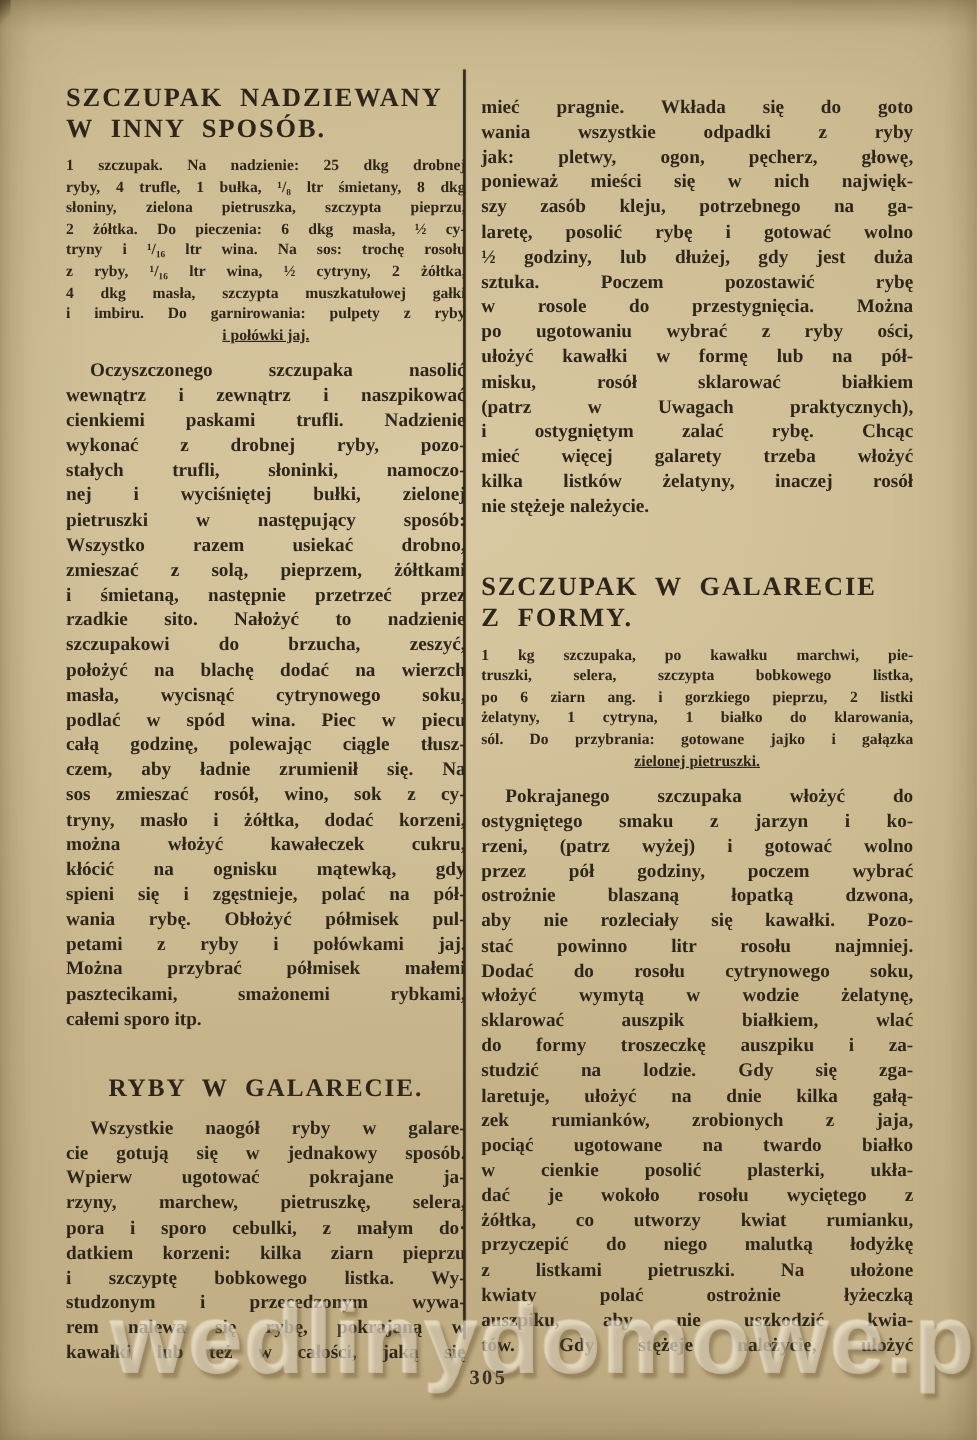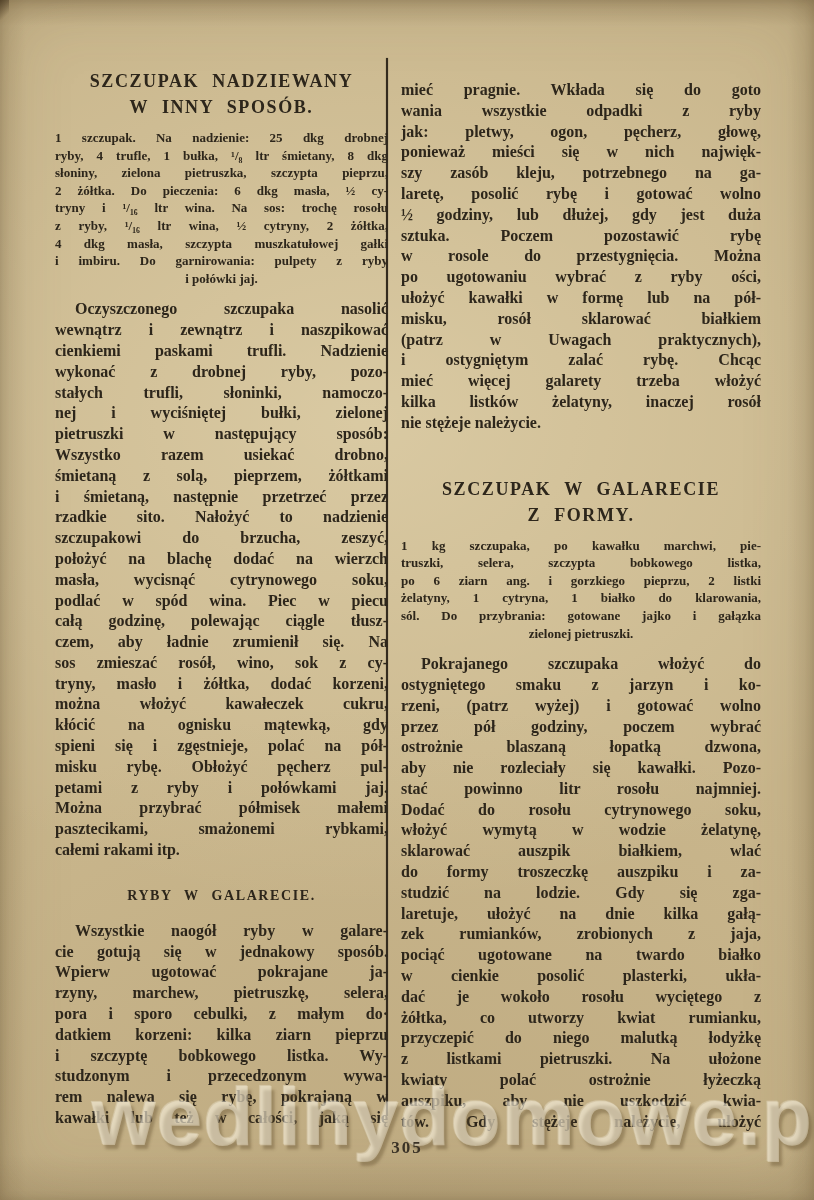--- a/index.html
+++ b/index.html
@@ -22,32 +22,32 @@
     background:linear-gradient(135deg, rgba(70,55,32,0.8), rgba(70,55,32,0) 75%); }
 
   .columns { position:absolute; left:55px; top:68px; width:706px; display:flex; }
   .col { display:block; }
   .col-left  { width:333px; margin-right:20px; }
   .col-right { width:360px; margin-left:-7px; }
 
   .divider { position:absolute; left:386px; top:58px; width:2px; height:1058px;
     background:#342b1e; box-shadow:0 0 1px rgba(40,30,15,0.8); }
 
-  h2.rtitle { margin:0 0 9px 0; font-size:18px; line-height:26px; font-weight:bold;
-    text-align:center; letter-spacing:1.6px; word-spacing:7px; }
-  h3.rtitle { margin:22px 0 9px 0; font-size:14px; line-height:26px; font-weight:bold;
+  h2.rtitle { margin:0 0 9px 0; font-size:22px; line-height:26px; font-weight:bold;
+    text-align:left; letter-spacing:1.6px; word-spacing:7px; }
+  h3.rtitle { margin:32px 0 9px 0; font-size:21px; line-height:26px; font-weight:bold;
     text-align:center; letter-spacing:1.6px; word-spacing:7px; }
   .col-right h2.rtitle { margin-top:42px; }
 
   .ingredients { font-size:13px; line-height:17.6px; font-weight:bold; margin-bottom:7px; }
   .bodytext    { font-size:16px; line-height:20.8px; font-weight:bold;margin-top:12px; }
 
   .tline { text-align:justify; text-align-last:justify; white-space:normal; }
   .tline.last { text-align-last:left; }
-  .center-last .tline.last { text-align-last:center; }
+  .center-last .tline.last { text-align-last:center;text-decoration:underline; }
   .cont .tline.last { text-align-last:justify; }
   .para .tline:first-child { text-indent:20px; }
   .noindent .tline:first-child { text-indent:0; }
 
   .page-number { position:absolute; left:0; top:1138px; width:814px;
     text-align:center; font-size:17px; font-weight:bold; letter-spacing:2px; color:#3a3226; }
 
   .watermark { position:absolute; left:92px; top:1076px;
     font-family:"Liberation Sans", sans-serif; font-weight:bold;
     font-size:82px; letter-spacing:1px; line-height:1;
@@ -83,39 +83,39 @@
       </div>
     <div class="bodytext para">
         <div class="tline">Oczyszczonego szczupaka nasolić</div>
         <div class="tline">wewnątrz i zewnątrz i naszpikować</div>
         <div class="tline">cienkiemi paskami trufli. Nadzienie</div>
         <div class="tline">wykonać z drobnej ryby, pozo-</div>
         <div class="tline">stałych trufli, słoninki, namoczo-</div>
         <div class="tline">nej i wyciśniętej bułki, zielonej</div>
         <div class="tline">pietruszki w następujący sposób:</div>
         <div class="tline">Wszystko razem usiekać drobno,</div>
-        <div class="tline">śmietaną z solą, pieprzem, żółtkami</div>
+        <div class="tline">zmieszać z solą, pieprzem, żółtkami</div>
         <div class="tline">i śmietaną, następnie przetrzeć przez</div>
         <div class="tline">rzadkie sito. Nałożyć to nadzienie</div>
         <div class="tline">szczupakowi do brzucha, zeszyć,</div>
         <div class="tline">położyć na blachę dodać na wierzch</div>
         <div class="tline">masła, wycisnąć cytrynowego soku,</div>
         <div class="tline">podlać w spód wina. Piec w piecu</div>
         <div class="tline">całą godzinę, polewając ciągle tłusz-</div>
         <div class="tline">czem, aby ładnie zrumienił się. Na</div>
         <div class="tline">sos zmieszać rosół, wino, sok z cy-</div>
         <div class="tline">tryny, masło i żółtka, dodać korzeni,</div>
         <div class="tline">można włożyć kawałeczek cukru,</div>
         <div class="tline">kłócić na ognisku mątewką, gdy</div>
         <div class="tline">spieni się i zgęstnieje, polać na pół-</div>
-        <div class="tline">misku rybę. Obłożyć pęcherz pul-</div>
+        <div class="tline">wania rybę. Obłożyć półmisek pul-</div>
         <div class="tline">petami z ryby i połówkami jaj.</div>
         <div class="tline">Można przybrać półmisek małemi</div>
         <div class="tline">pasztecikami, smażonemi rybkami,</div>
-        <div class="tline last">całemi rakami itp.</div>
+        <div class="tline last">całemi sporo itp.</div>
       </div>
 
     <h3 class="rtitle">
       <div>RYBY W GALARECIE.</div>
     </h3>
     <div class="bodytext para cont">
         <div class="tline">Wszystkie naogół ryby w galare-</div>
         <div class="tline">cie gotują się w jednakowy sposób.</div>
         <div class="tline">Wpierw ugotować pokrajane ja-</div>
         <div class="tline">rzyny, marchew, pietruszkę, selera,</div>

